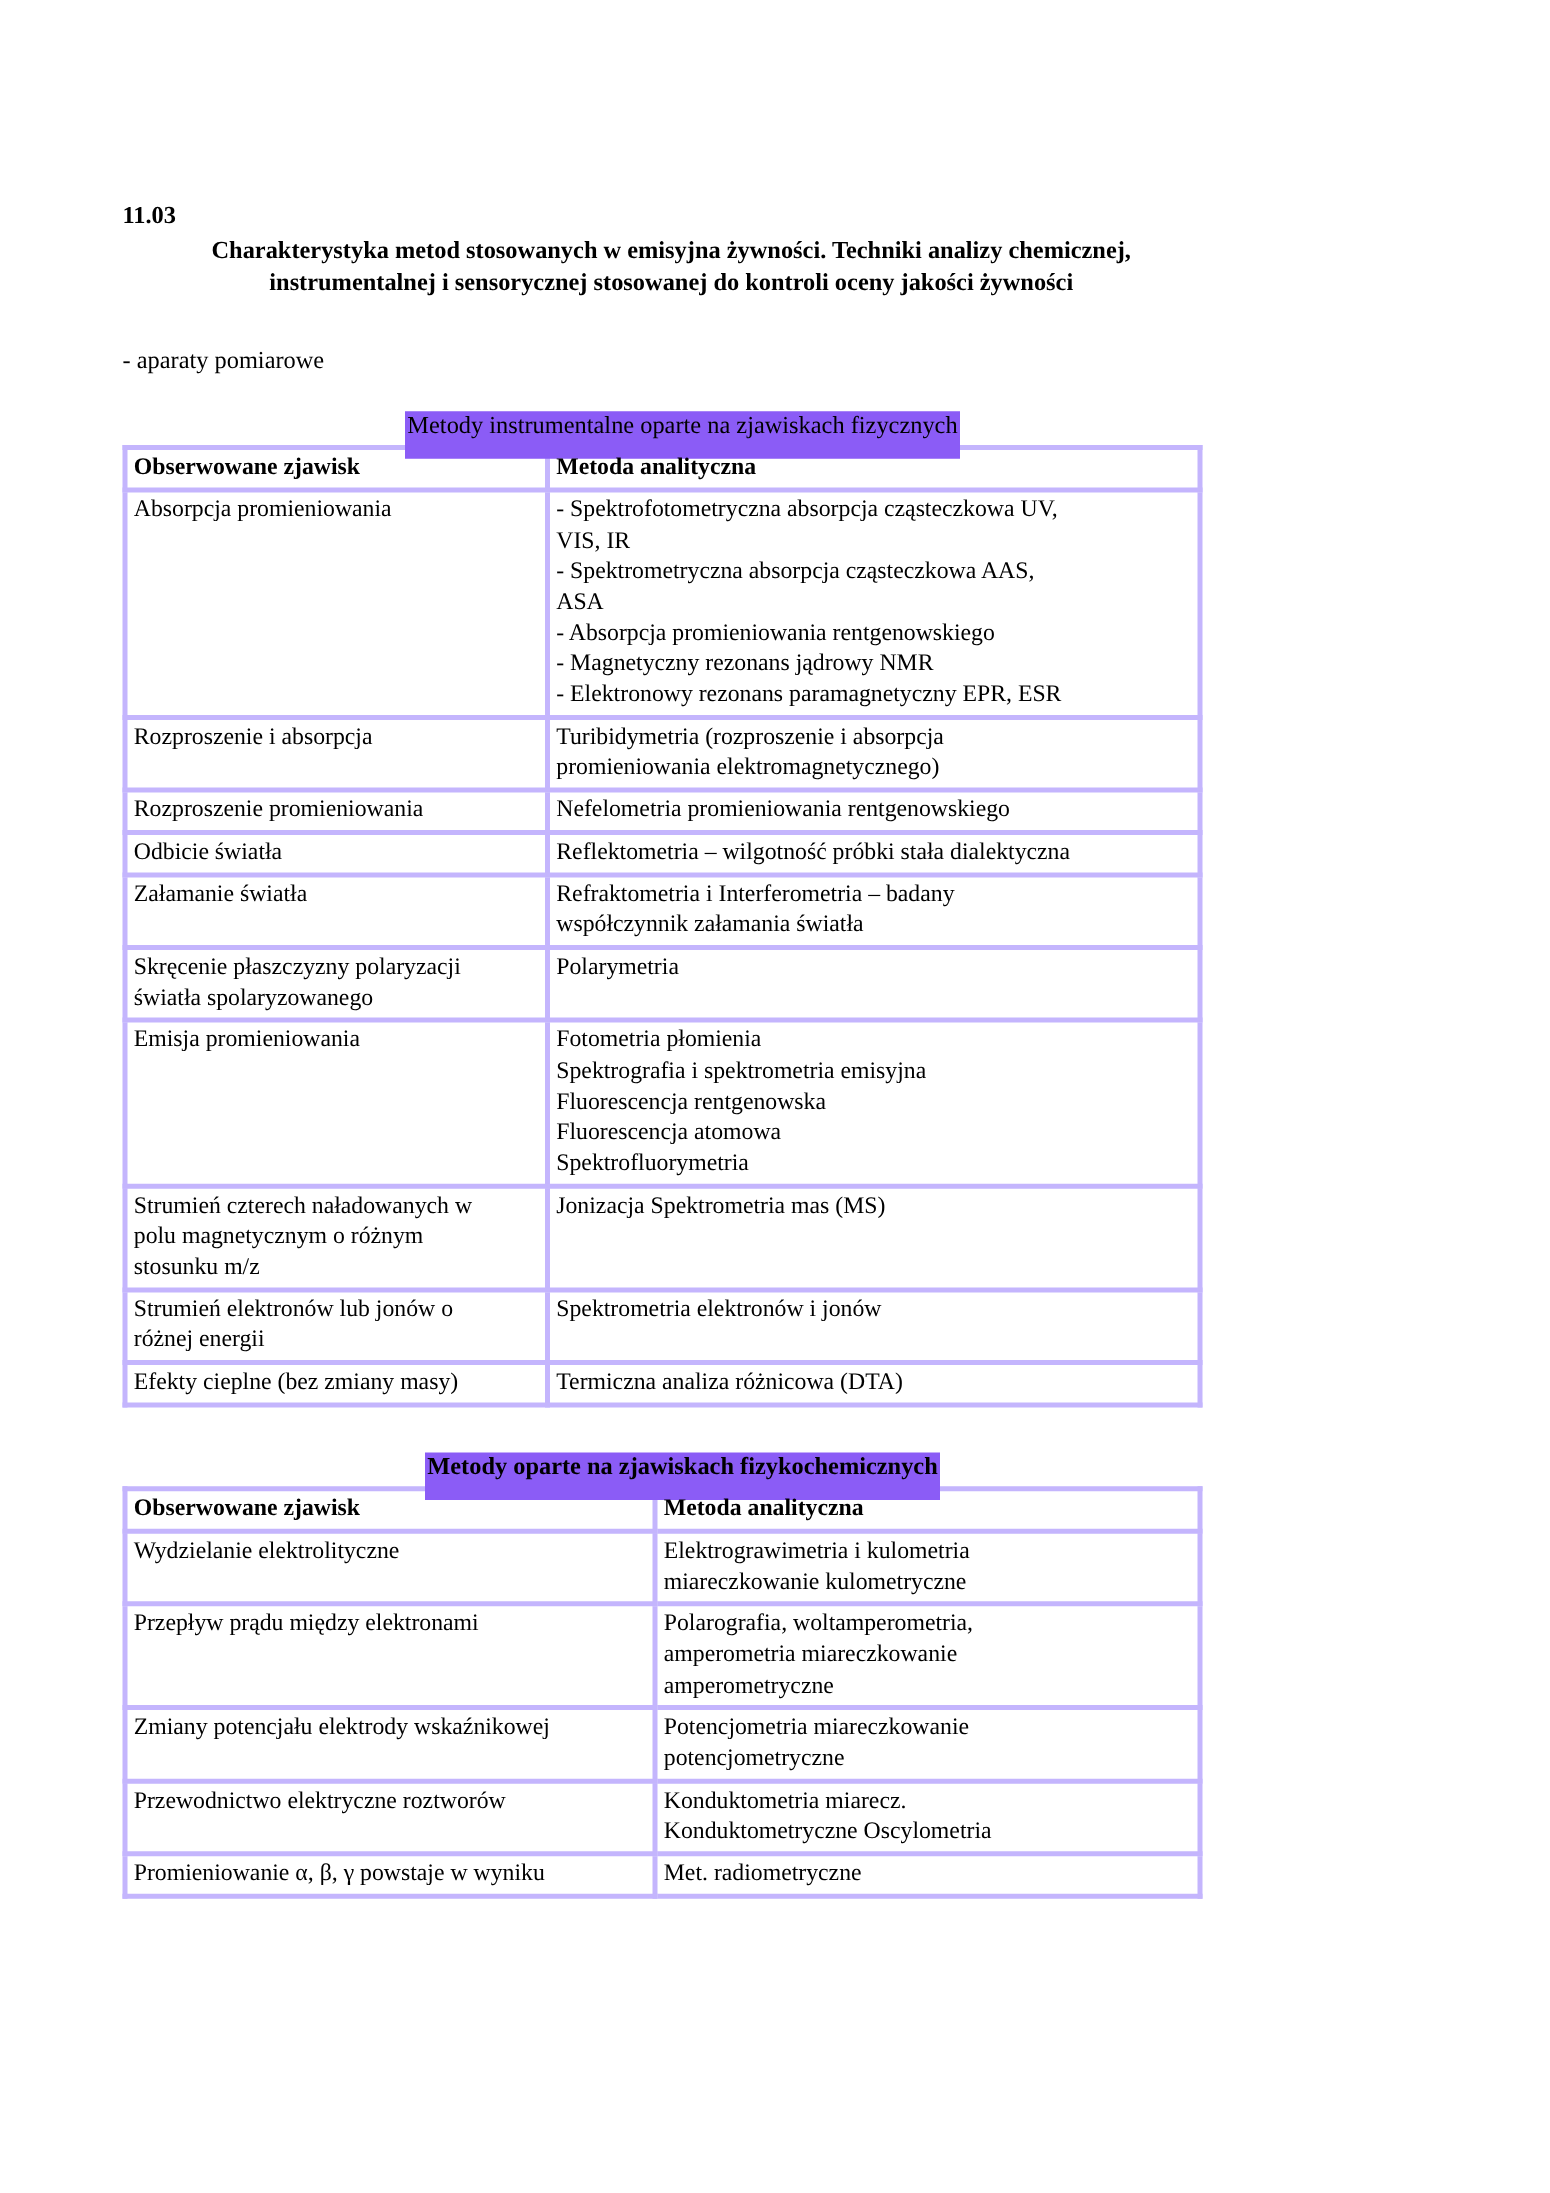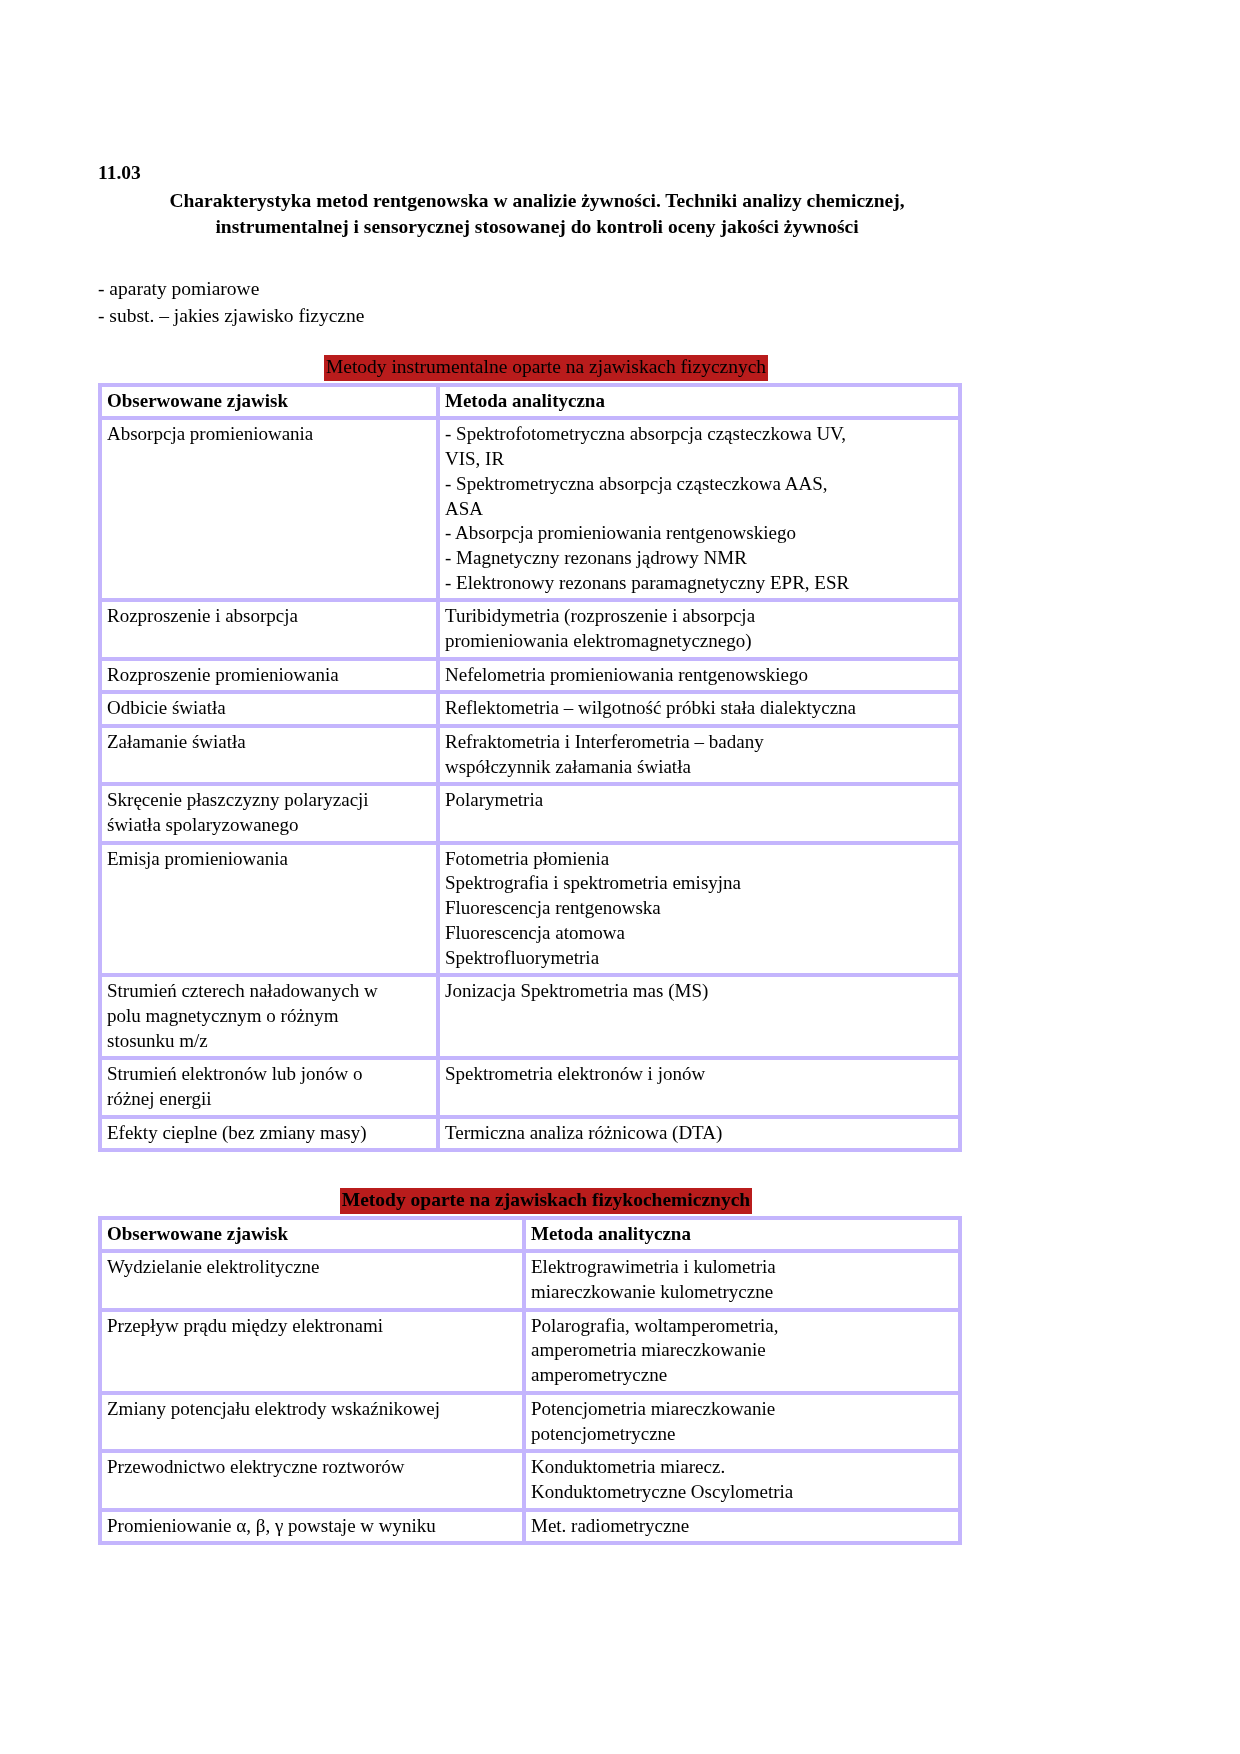--- a/index.html
+++ b/index.html
@@ -59,22 +59,22 @@
   }
 
   
   .section-title {
     margin: 26px 0 0 0;
     text-align: center;
     font-size: 19.5px;
     line-height: 1.2;
   }
   .section-title .hl {
-    background: #b91c1c;
-    padding: 1px 2px 4px 2px;
+    background: #8b5cf6;
+    padding: 1px 2px 16px 2px;
     margin-left: 36px;
   }
   .section-title.bold .hl {
     font-weight: bold;
   }
 
   
   table.grid {
     border-collapse: collapse;
     width: 860px;
@@ -108,27 +108,26 @@
   .spacer-sm { height: 10px; }
 </style>
 </head>
 <body>
 
 <div class="page">
   <div class="content">
 
     <div class="doc-date">11.03</div>
     <div class="doc-title">
-      <span class="line">Charakterystyka metod rentgenowska w analizie żywności. Techniki analizy chemicznej,</span>
+      <span class="line">Charakterystyka metod stosowanych w emisyjna żywności. Techniki analizy chemicznej,</span>
       <span class="line">instrumentalnej i sensorycznej stosowanej do kontroli oceny jakości żywności</span>
     </div>
 
     <div class="notes">
       <span class="note-line">- aparaty pomiarowe</span>
-      <span class="note-line">- subst. – jakies zjawisko fizyczne</span>
     </div>
 
     <div class="section-title">
       <span class="hl">Metody instrumentalne oparte na zjawiskach fizycznych</span>
     </div>
 
     <table class="grid" id="table-instrumental">
       <colgroup>
           <col class="c1">
           <col class="c2">

